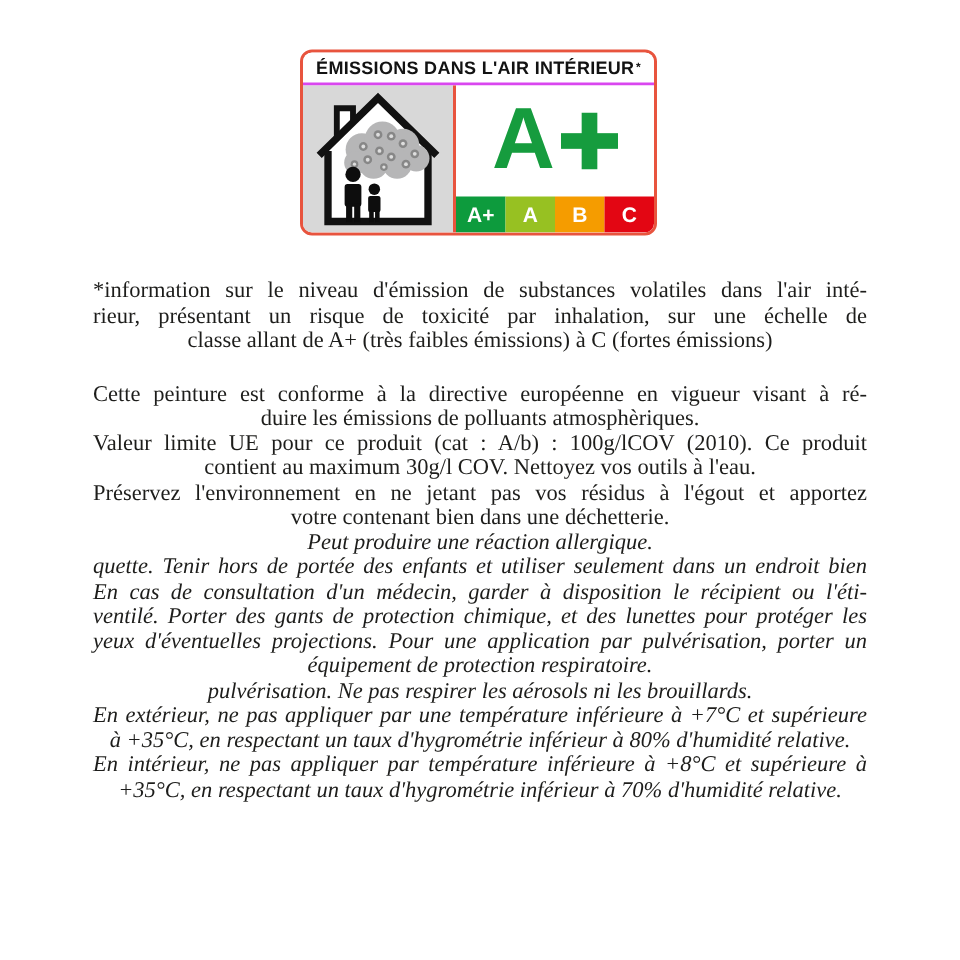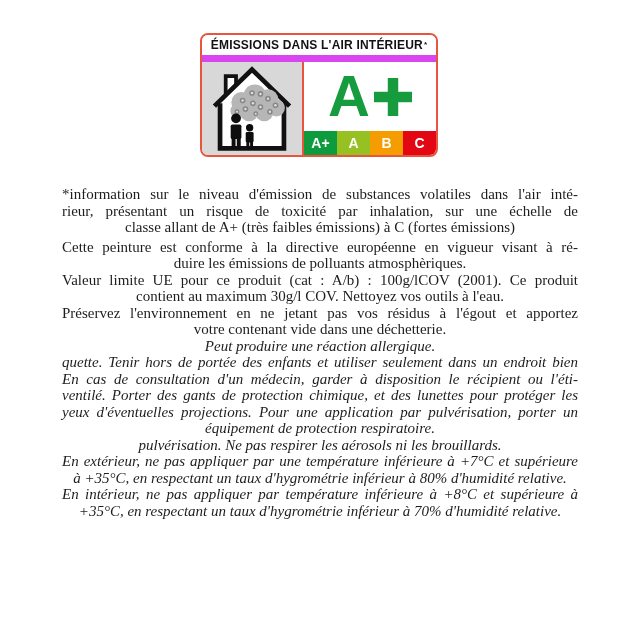--- a/index.html
+++ b/index.html
@@ -9,21 +9,21 @@
     -webkit-font-smoothing:antialiased;
   }
   
   .label-box{
     position:absolute;left:200px;top:33px;width:238px;height:124px;
     box-sizing:border-box;border:2.5px solid #e8543e;border-radius:8px;
     background:#fff;overflow:hidden;display:flex;flex-direction:column;
   }
   .label-header{
     height:20px;flex:0 0 20px;display:flex;align-items:center;justify-content:center;
-    border-bottom:7px solid #d946ef;background:#fff;
+    border-bottom:2px solid #d946ef;background:#fff;
     font-weight:bold;font-size:12px;letter-spacing:0.2px;color:#121212;white-space:nowrap;
   }
   .label-header sup{font-size:8px;line-height:0;margin-left:1px;}
   .label-content{flex:1;display:flex;min-height:0;}
   .house-cell{
     flex:0 0 102px;width:102px;background:#d8d8d8;border-right:2px solid #e8543e;
     display:flex;align-items:center;justify-content:center;box-sizing:border-box;
   }
   .house-cell svg{width:100%;height:100%;display:block;}
   .rating-cell{flex:1;display:flex;flex-direction:column;min-width:0;background:#fff;}
@@ -37,21 +37,21 @@
   .scale-cell{
     flex:1;display:flex;align-items:center;justify-content:center;
     color:#fff;font-weight:bold;font-size:14px;letter-spacing:0;
   }
   
   .body-text{
     position:absolute;left:62px;top:186px;width:516px;
     color:#1d1d1b;font-size:15px;line-height:16.5px;font-family:Liberation Serif, serif;
   }
   .para{margin:0;}
-  .para.gap{margin-top:3px;}
+  .para.gap{margin-top:19px;}
   .para.italic{font-style:italic;}
   .jline{text-align:justify;text-align-last:justify;}
   .lline{text-align:center;}
 </style>
 </head>
 <body>
 
 <div class="label-box">
   <div class="label-header">
     <span>ÉMISSIONS DANS L'AIR INTÉRIEUR</span>
@@ -140,26 +140,26 @@
     <div class="para">
       <div class="jline">*information sur le niveau d'émission de substances volatiles dans l'air inté-</div>
       <div class="jline">rieur, présentant un risque de toxicité par inhalation, sur une échelle de</div>
       <div class="lline">classe allant de A+ (très faibles émissions) à C (fortes émissions)</div>
     </div>
     <div class="para gap">
       <div class="jline">Cette peinture est conforme à la directive européenne en vigueur visant à ré-</div>
       <div class="lline">duire les émissions de polluants atmosphèriques.</div>
     </div>
     <div class="para">
-      <div class="jline">Valeur limite UE pour ce produit (cat : A/b) : 100g/lCOV (2001). Ce produit</div>
+      <div class="jline">Valeur limite UE pour ce produit (cat : A/b) : 100g/lCOV (2010). Ce produit</div>
       <div class="lline">contient au maximum 30g/l COV. Nettoyez vos outils à l'eau.</div>
     </div>
     <div class="para">
       <div class="jline">Préservez l'environnement en ne jetant pas vos résidus à l'égout et apportez</div>
-      <div class="lline">votre contenant vide dans une déchetterie.</div>
+      <div class="lline">votre contenant bien dans une déchetterie.</div>
     </div>
     <div class="para italic">
       <div class="lline">Peut produire une réaction allergique.</div>
     </div>
     <div class="para italic">
       <div class="jline">quette. Tenir hors de portée des enfants et utiliser seulement dans un endroit bien</div>
       <div class="jline">En cas de consultation d'un médecin, garder à disposition le récipient ou l'éti-</div>
       <div class="jline">ventilé. Porter des gants de protection chimique, et des lunettes pour protéger les</div>
       <div class="jline">yeux d'éventuelles projections. Pour une application par pulvérisation, porter un</div>
       <div class="lline">équipement de protection respiratoire.</div>

